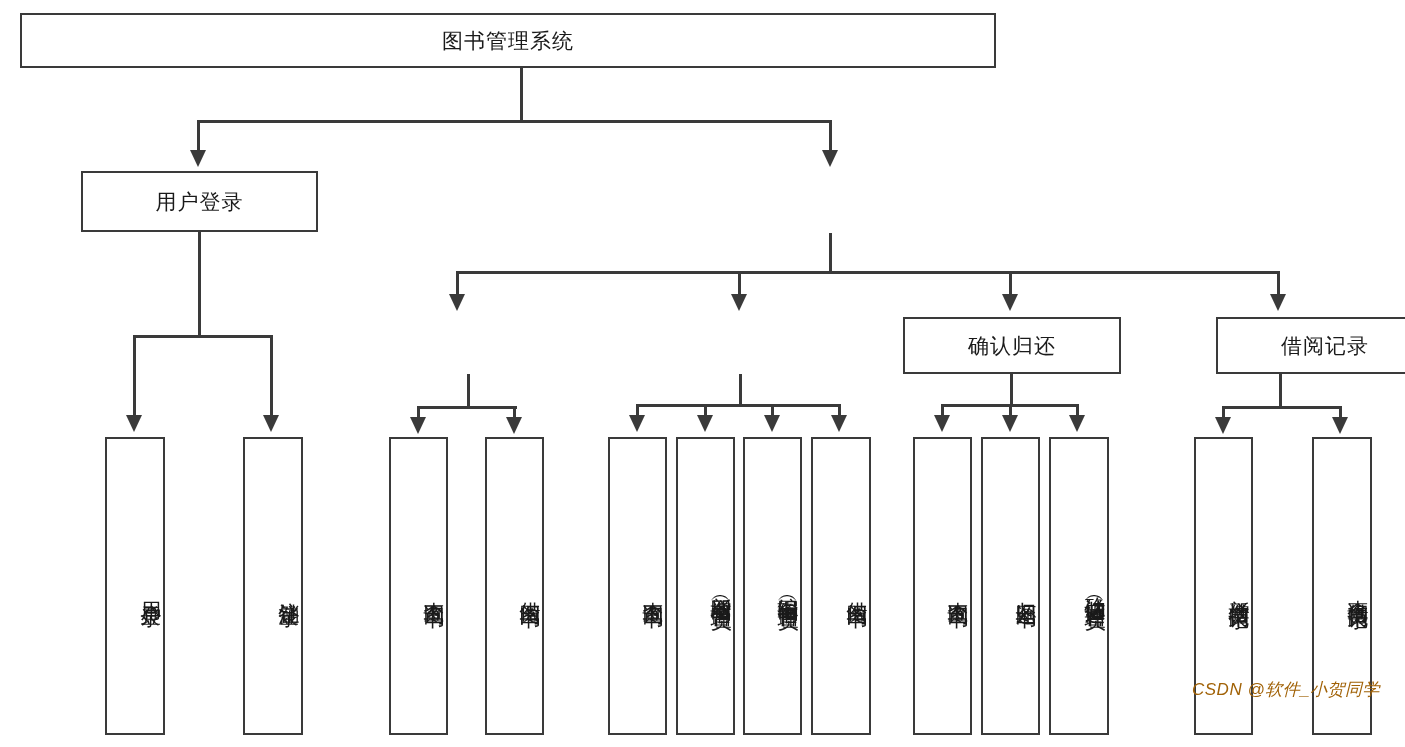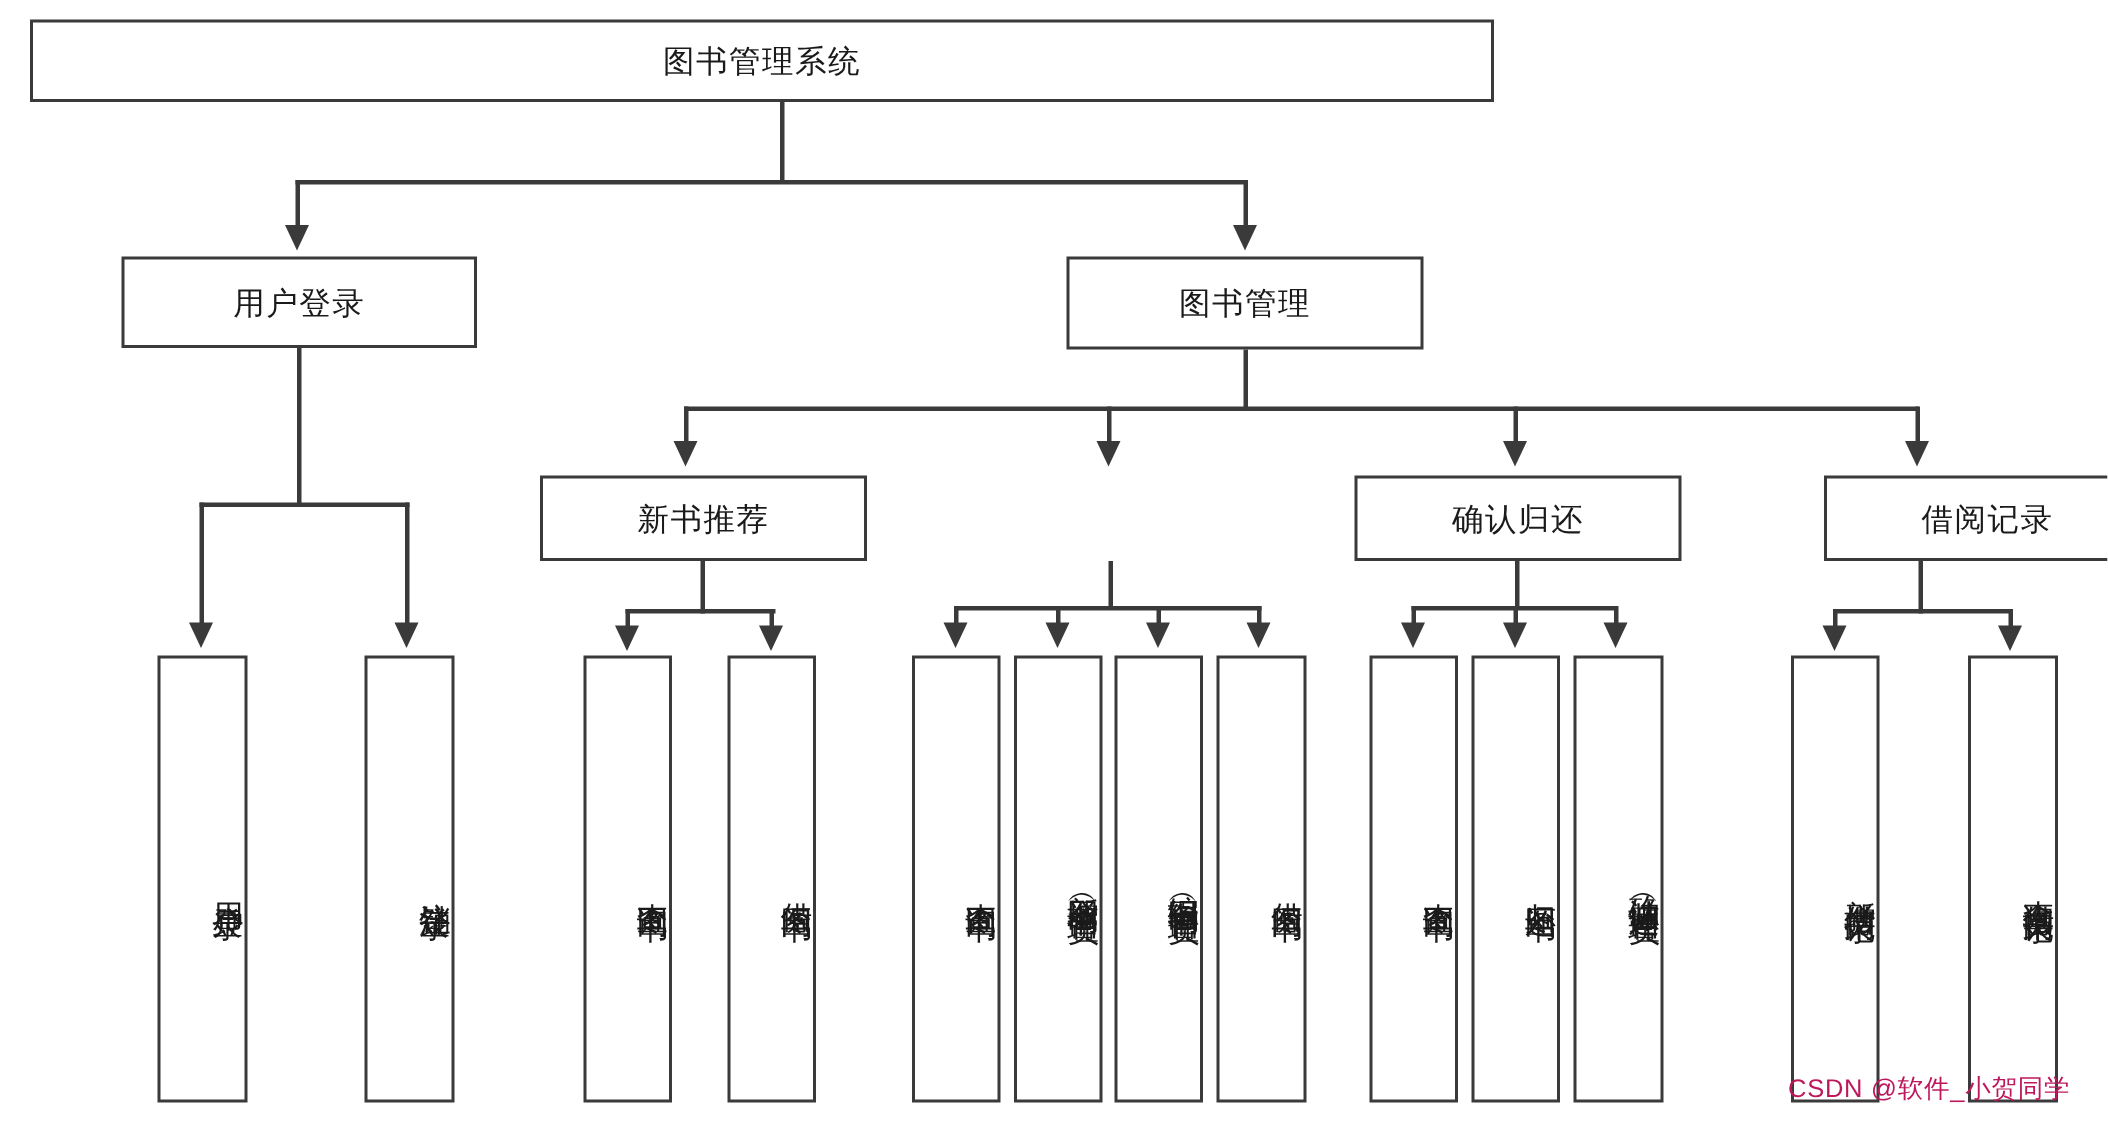--- a/index.html
+++ b/index.html
@@ -57,25 +57,26 @@
     position: absolute;
     width: 0;
     height: 0;
     border-left: 8px solid transparent;
     border-right: 8px solid transparent;
     border-top: 17px solid #3a3a3a;
   }
   #watermark {
     position: absolute;
     left: 1192px;
-    top: 714px;
+    top: 678px;
     font-size: 17px;
-    color: #be185d;
+    color: #a16207;
     white-space: nowrap;
     letter-spacing: 0.5px;
+    font-style: italic;
   }
 </style>
 </head>
 <body>
 
 <div id="canvas">
 
   <div class="node node-h" style="left:20px; top:13px; width:976px; height:55px;">
     <span>图书管理系统</span>
   </div>
@@ -85,46 +86,40 @@
   <div class="edge edge-h" style="left:197px; top:120px; width:635px; height:3px;"></div>
 
   <div class="edge edge-v" style="left:197px; top:120px; width:3px; height:32px;"></div>
   <div class="arrow" style="left:190px; top:150px;"></div>
 
   <div class="edge edge-v" style="left:829px; top:120px; width:3px; height:32px;"></div>
   <div class="arrow" style="left:822px; top:150px;"></div>
 
   <div class="node node-h" style="left:81px; top:171px; width:237px; height:61px;">
     <span>用户登录</span>
-  </div>
-  <div class="node node-h" style="left:711px; top:171px; width:238px; height:62px;">
-    <span>图书管理</span>
   </div>
 
   <div class="edge edge-v" style="left:198px; top:232px; width:3px; height:104px;"></div>
   <div class="edge edge-h" style="left:133px; top:335px; width:140px; height:3px;"></div>
   <div class="edge edge-v" style="left:133px; top:335px; width:3px; height:82px;"></div>
   <div class="arrow" style="left:126px; top:415px;"></div>
   <div class="edge edge-v" style="left:270px; top:335px; width:3px; height:82px;"></div>
   <div class="arrow" style="left:263px; top:415px;"></div>
 
   <div class="edge edge-v" style="left:829px; top:233px; width:3px; height:40px;"></div>
   <div class="edge edge-h" style="left:456px; top:271px; width:823px; height:3px;"></div>
   <div class="edge edge-v" style="left:456px; top:271px; width:3px; height:25px;"></div>
   <div class="arrow" style="left:449px; top:294px;"></div>
   <div class="edge edge-v" style="left:738px; top:271px; width:3px; height:25px;"></div>
   <div class="arrow" style="left:731px; top:294px;"></div>
   <div class="edge edge-v" style="left:1009px; top:271px; width:3px; height:25px;"></div>
   <div class="arrow" style="left:1002px; top:294px;"></div>
   <div class="edge edge-v" style="left:1277px; top:271px; width:3px; height:25px;"></div>
   <div class="arrow" style="left:1270px; top:294px;"></div>
 
-  <div class="node node-h" style="left:360px; top:317px; width:218px; height:57px;">
-    <span>新书推荐</span>
-  </div>
   <div class="node node-h" style="left:903px; top:317px; width:218px; height:57px;">
     <span>确认归还</span>
   </div>
   <div class="node node-h" style="left:1172px; top:317px; width:218px; height:57px;margin-left:44px;">
     <span>借阅记录</span>
   </div>
 
   <div class="edge edge-v" style="left:467px; top:374px; width:3px; height:35px;"></div>
   <div class="edge edge-h" style="left:417px; top:406px; width:100px; height:3px;"></div>
   <div class="edge edge-v" style="left:417px; top:406px; width:3px; height:13px;"></div>

